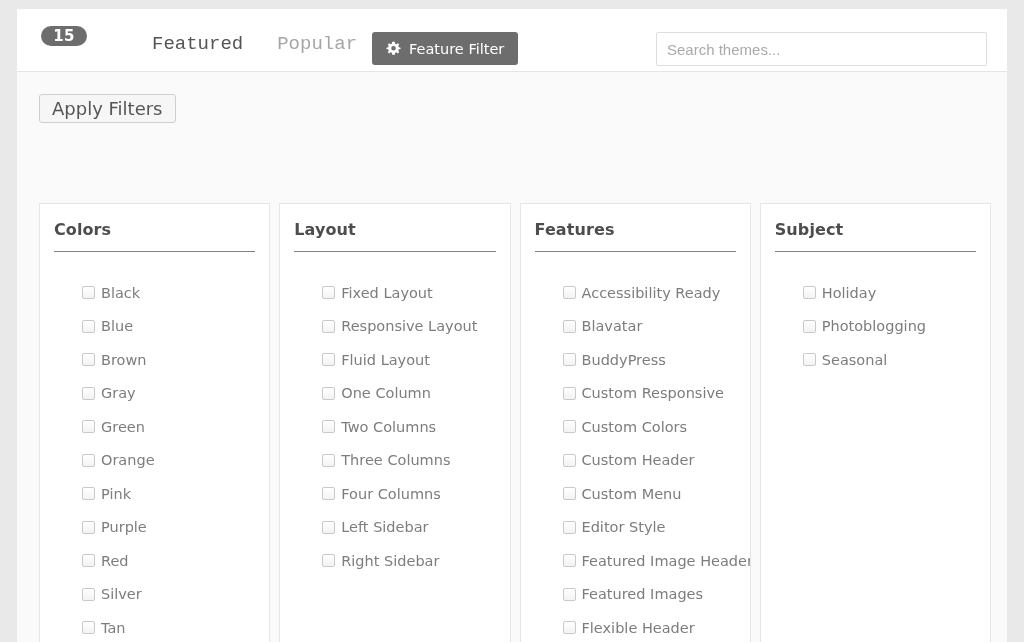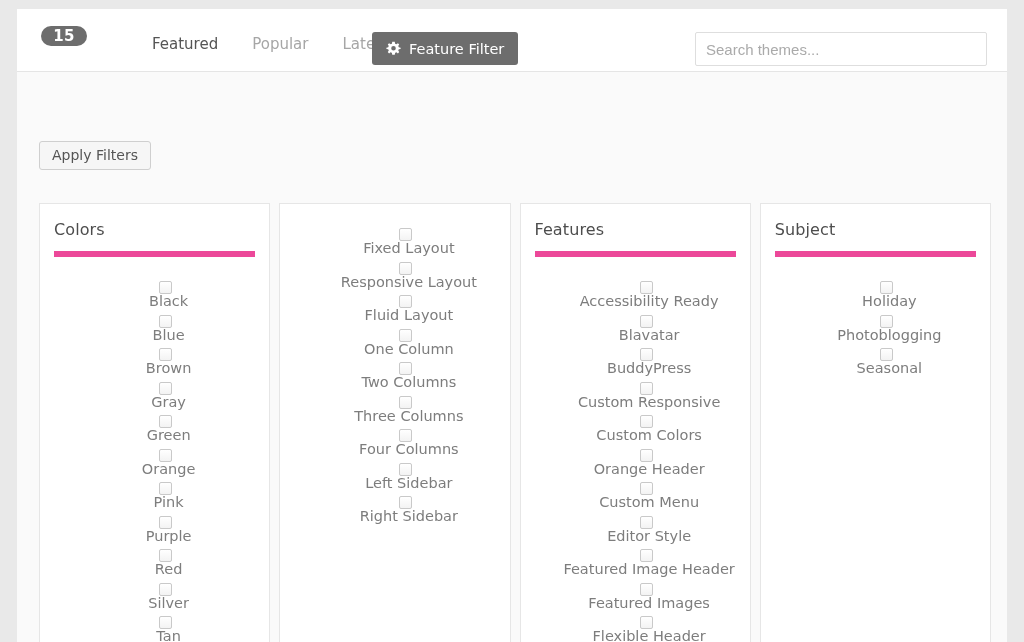--- a/index.html
+++ b/index.html
@@ -53,27 +53,28 @@
   .nav-tabs {
     position: absolute;
     left: 118px;
     top: 17px;
     height: 36px;
     display: flex;
     align-items: center;
     gap: 0px;
   }
   .nav-tab {
-    font-size: 15px;
+    font-size: 19px;
     color: #a6a6a6;
     padding: 0 17px;
     line-height: 36px;
     cursor: pointer;
     white-space: nowrap;
     user-select: none;
+    font-family: Liberation Mono, monospace;
   }
   .nav-tab.active {
     color: #555555;
   }
   .feature-filter-btn {
     position: absolute;
     left: 355px;
     top: 23px;
     height: 33px;
     box-sizing: border-box;
@@ -90,21 +91,21 @@
     user-select: none;
   }
   .feature-filter-btn svg { display: block; }
 
   .search-wrap {
     position: absolute;
     right: 20px;
     top: 23px;
   }
   .search-input {
-    width: 292px;
+    width: 331px;
     height: 34px;
     box-sizing: border-box;
     padding: 0 10px;
     border: 1px solid #dedede;
     border-radius: 2px;
     background: #ffffff;
     font-family: "Liberation Sans", sans-serif;
     font-size: 15px;
     color: #444444;
     outline: none;
@@ -126,25 +127,24 @@
     left: 22px;
     top: 22px;
     height: 29px;
     box-sizing: border-box;
     padding: 0 12px;
     background: #f6f6f6;
     border: 1px solid #cfcfcf;
     border-radius: 3px;
     color: #555555;
     font-family: "DejaVu Sans", sans-serif;
-    font-size: 14px;
+    font-size: 18px;
     line-height: 27px;
     cursor: pointer;
     white-space: nowrap;
-    margin-top: 47px;
   }
 
   .panels {
     position: absolute;
     left: 22px;
     top: 131px;
     right: 16px;
     bottom: 0;
     display: flex;
     gap: 9px;
@@ -153,39 +153,38 @@
     flex: 1 1 0;
     background: #ffffff;
     border: 1px solid #e6e6e6;
     border-bottom: none;
     box-sizing: border-box;
     padding: 0 14px;
     overflow: hidden;
   }
   .panel-title {
     font-size: 16px;
-    font-weight: 400;
+    font-weight: 700;
     color: #4d4d4d;
     padding: 16px 0 12px 0;
-    border-bottom: 6px solid #ec4899;
+    border-bottom: 1px solid #ec4899;
     letter-spacing: 0.1px;
   }
   .panel-list {
     list-style: none;
     margin: 0;
     padding: 24px 0 0 0;
   }
   .filter-row {
     display: flex;
     align-items: center;
     height: 33.5px;
     padding-left: 28px;
     box-sizing: border-box;
     cursor: pointer;
-    flex-direction: column;
   }
   .cbox {
     width: 13px;
     height: 13px;
     box-sizing: border-box;
     border: 1px solid #c9c9c9;
     border-radius: 2px;
     background: linear-gradient(180deg, #ffffff 0%, #f3f3f3 100%);
     flex: 0 0 auto;
     margin-right: 6px;
@@ -285,20 +284,21 @@
               <span class="filter-label">Silver</span>
             </li>
             <li class="filter-row">
               <span class="cbox"></span>
               <span class="filter-label">Tan</span>
             </li>
           </ul>
       </div>
 
       <div class="panel">
+        <div class="panel-title">Layout</div>
         <ul class="panel-list">
             <li class="filter-row">
               <span class="cbox"></span>
               <span class="filter-label">Fixed Layout</span>
             </li>
             <li class="filter-row">
               <span class="cbox"></span>
               <span class="filter-label">Responsive Layout</span>
             </li>
             <li class="filter-row">
@@ -350,21 +350,21 @@
             <li class="filter-row">
               <span class="cbox"></span>
               <span class="filter-label">Custom Responsive</span>
             </li>
             <li class="filter-row">
               <span class="cbox"></span>
               <span class="filter-label">Custom Colors</span>
             </li>
             <li class="filter-row">
               <span class="cbox"></span>
-              <span class="filter-label">Orange Header</span>
+              <span class="filter-label">Custom Header</span>
             </li>
             <li class="filter-row">
               <span class="cbox"></span>
               <span class="filter-label">Custom Menu</span>
             </li>
             <li class="filter-row">
               <span class="cbox"></span>
               <span class="filter-label">Editor Style</span>
             </li>
             <li class="filter-row">

